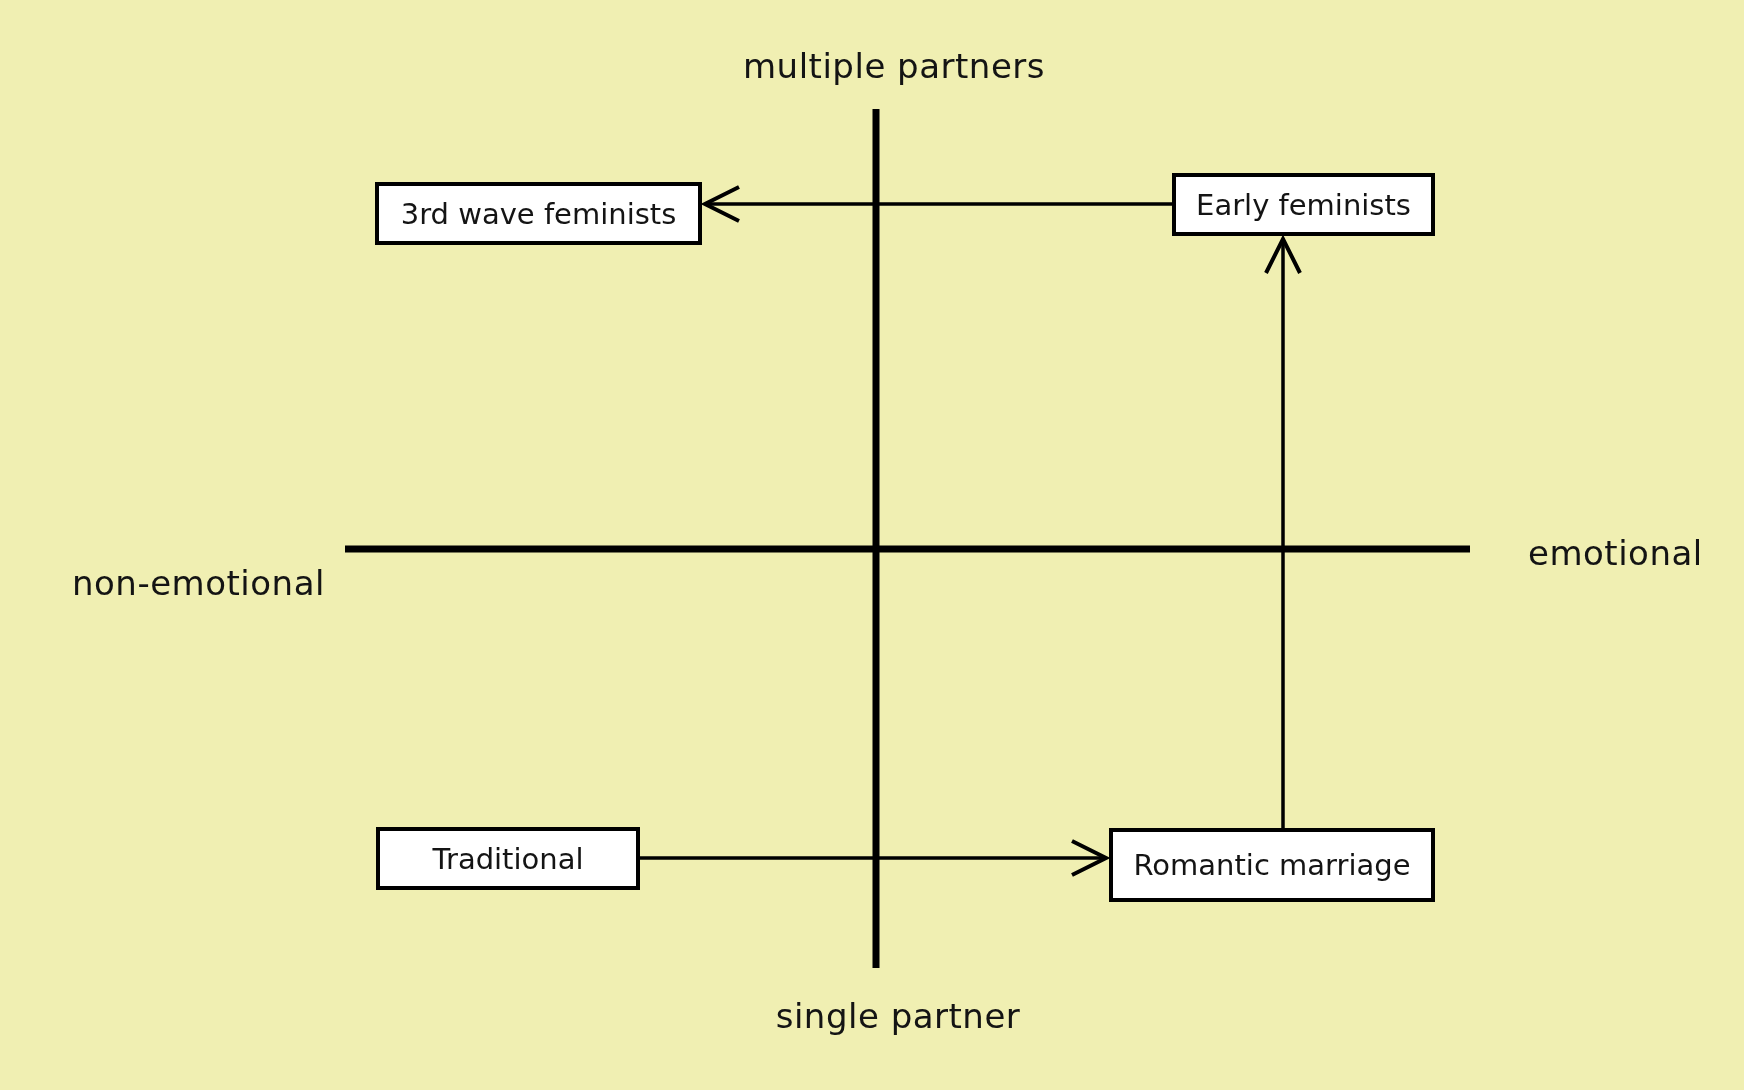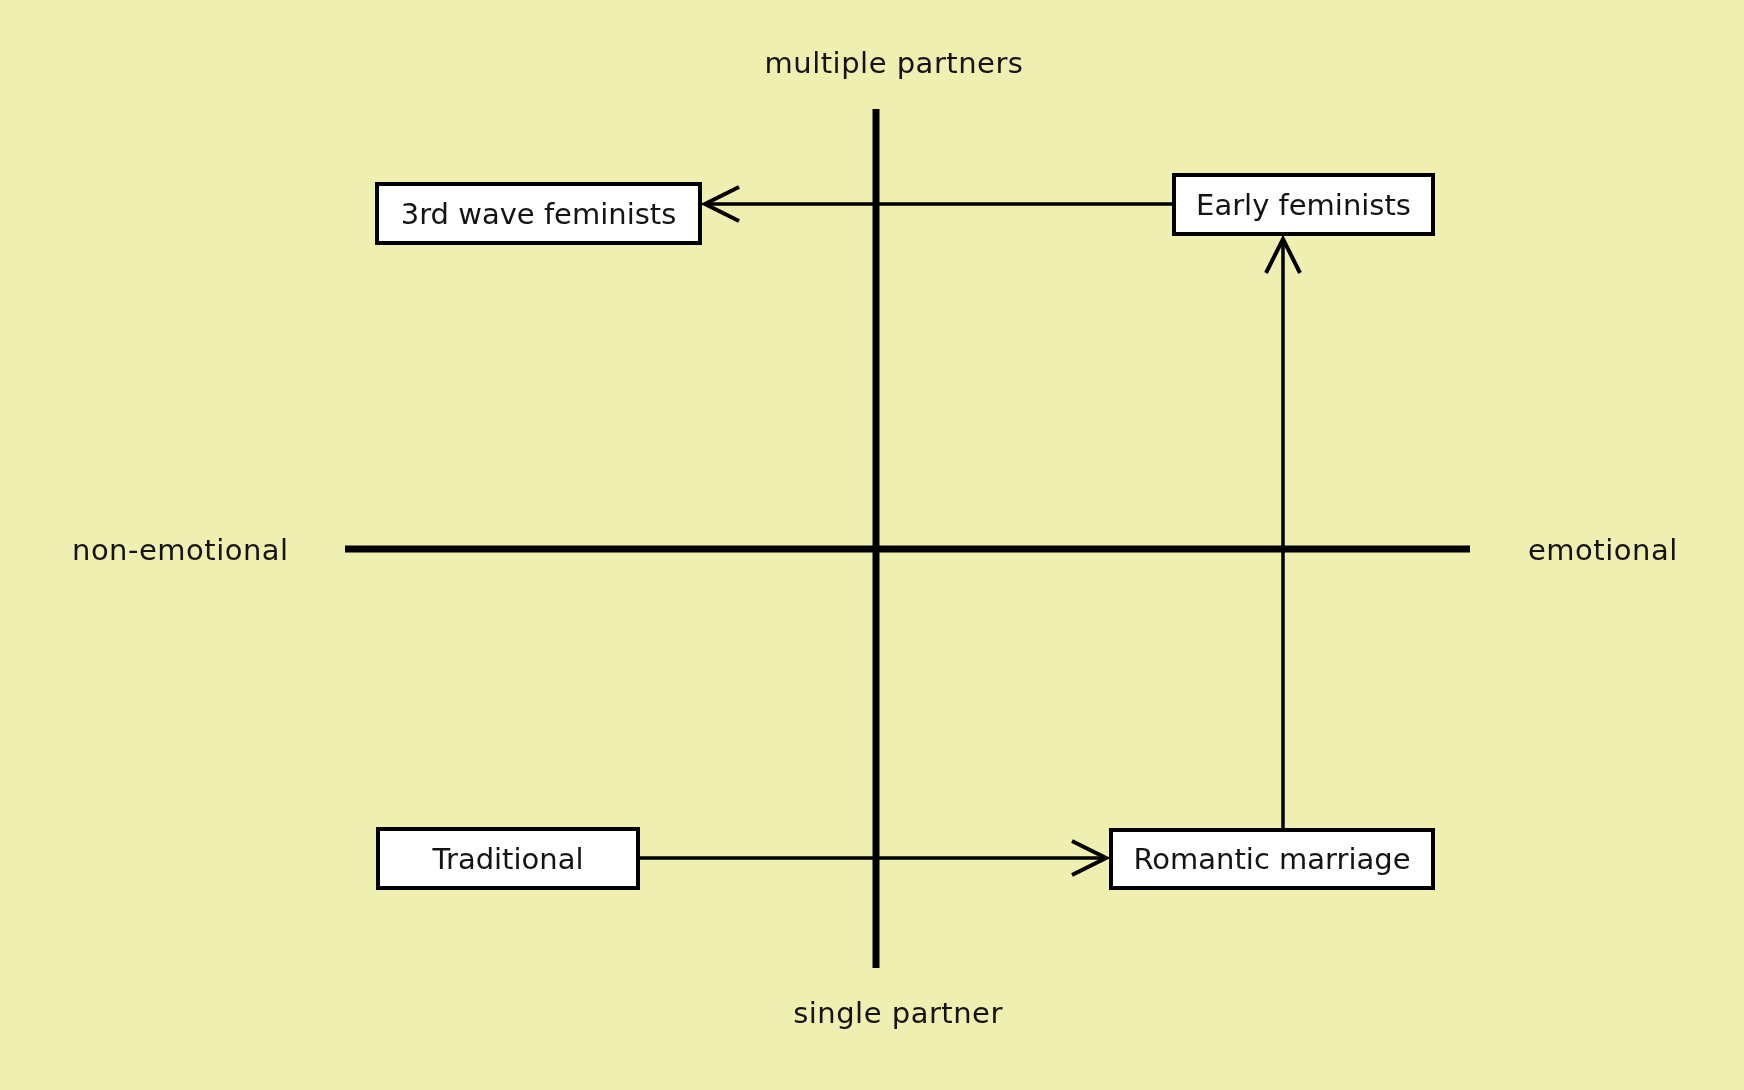--- a/index.html
+++ b/index.html
@@ -18,46 +18,46 @@
   }
   .axes-svg {
     position: absolute;
     left: 0;
     top: 0;
     width: 1744px;
     height: 1090px;
   }
   .axis-label {
     position: absolute;
-    font-size: 29px;
+    font-size: 34px;
     white-space: nowrap;
     letter-spacing: 0.5px;
   }
   .axis-label.centered {
     transform: translateX(-50%);
   }
   .node {
     position: absolute;
     box-sizing: border-box;
     background: #ffffff;
     border: 4px solid #000000;
     display: flex;
     align-items: center;
     justify-content: center;
     font-size: 29px;
     white-space: nowrap;
   }
   .node-third-wave    { left: 375px;  top: 172px; width: 327px; height: 63px; margin-top: 10px; }
   .node-early         { left: 1172px; top: 173px; width: 263px; height: 63px; }
   .node-traditional   { left: 376px;  top: 827px; width: 264px; height: 63px; }
-  .node-romantic      { left: 1109px; top: 828px; width: 326px; height: 62px; }
+  .node-romantic      { left: 1109px; top: 828px; width: 326px; height: 74px; }
 
   .label-top    { left: 894px;  top: 46px; }
   .label-bottom { left: 898px;  top: 996px; text-align: center; }
-  .label-left   { left: 72px;   top: 533px; }
+  .label-left   { left: 72px;   top: 563px; }
   .label-right  { left: 1528px; top: 533px; }
 </style>
 </head>
 <body>
 
 <div class="canvas">
 
   <svg class="axes-svg" viewBox="0 0 1744 1090" xmlns="http://www.w3.org/2000/svg">
     <defs>
       <marker id="arrowOpen" viewBox="0 0 40 40" markerWidth="40" markerHeight="40" refX="37" refY="20" orient="auto" markerUnits="userSpaceOnUse">

